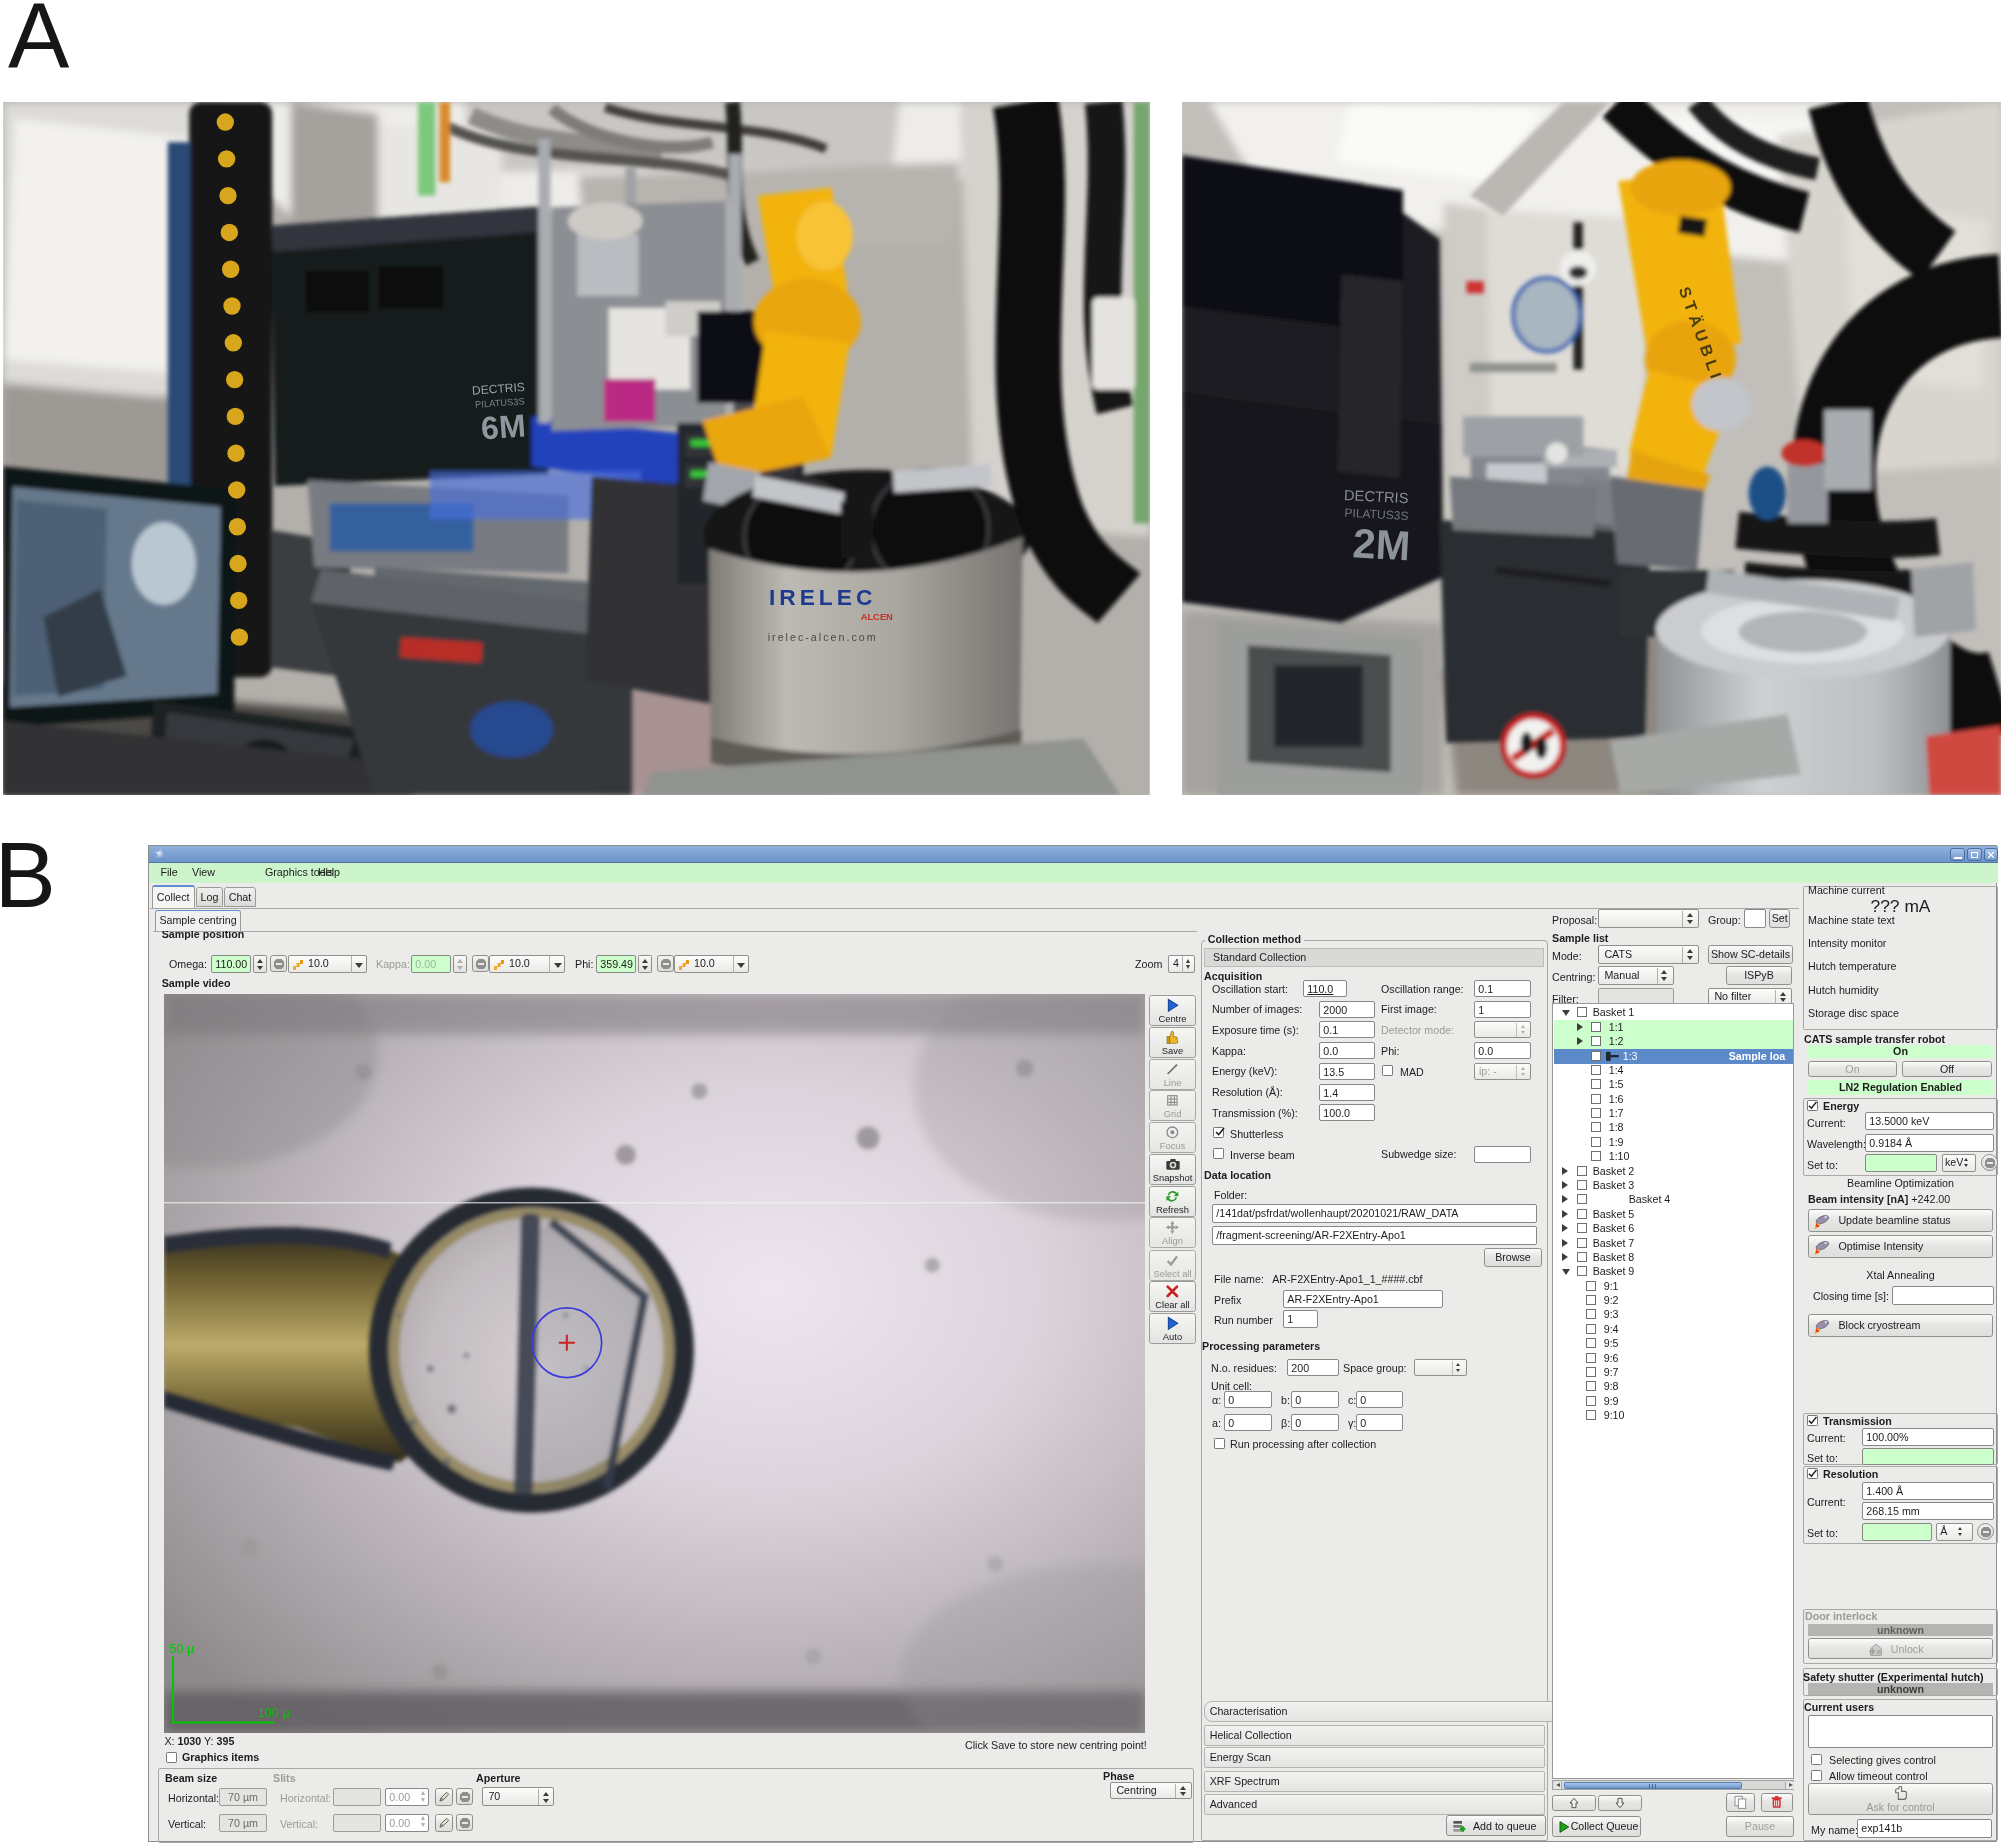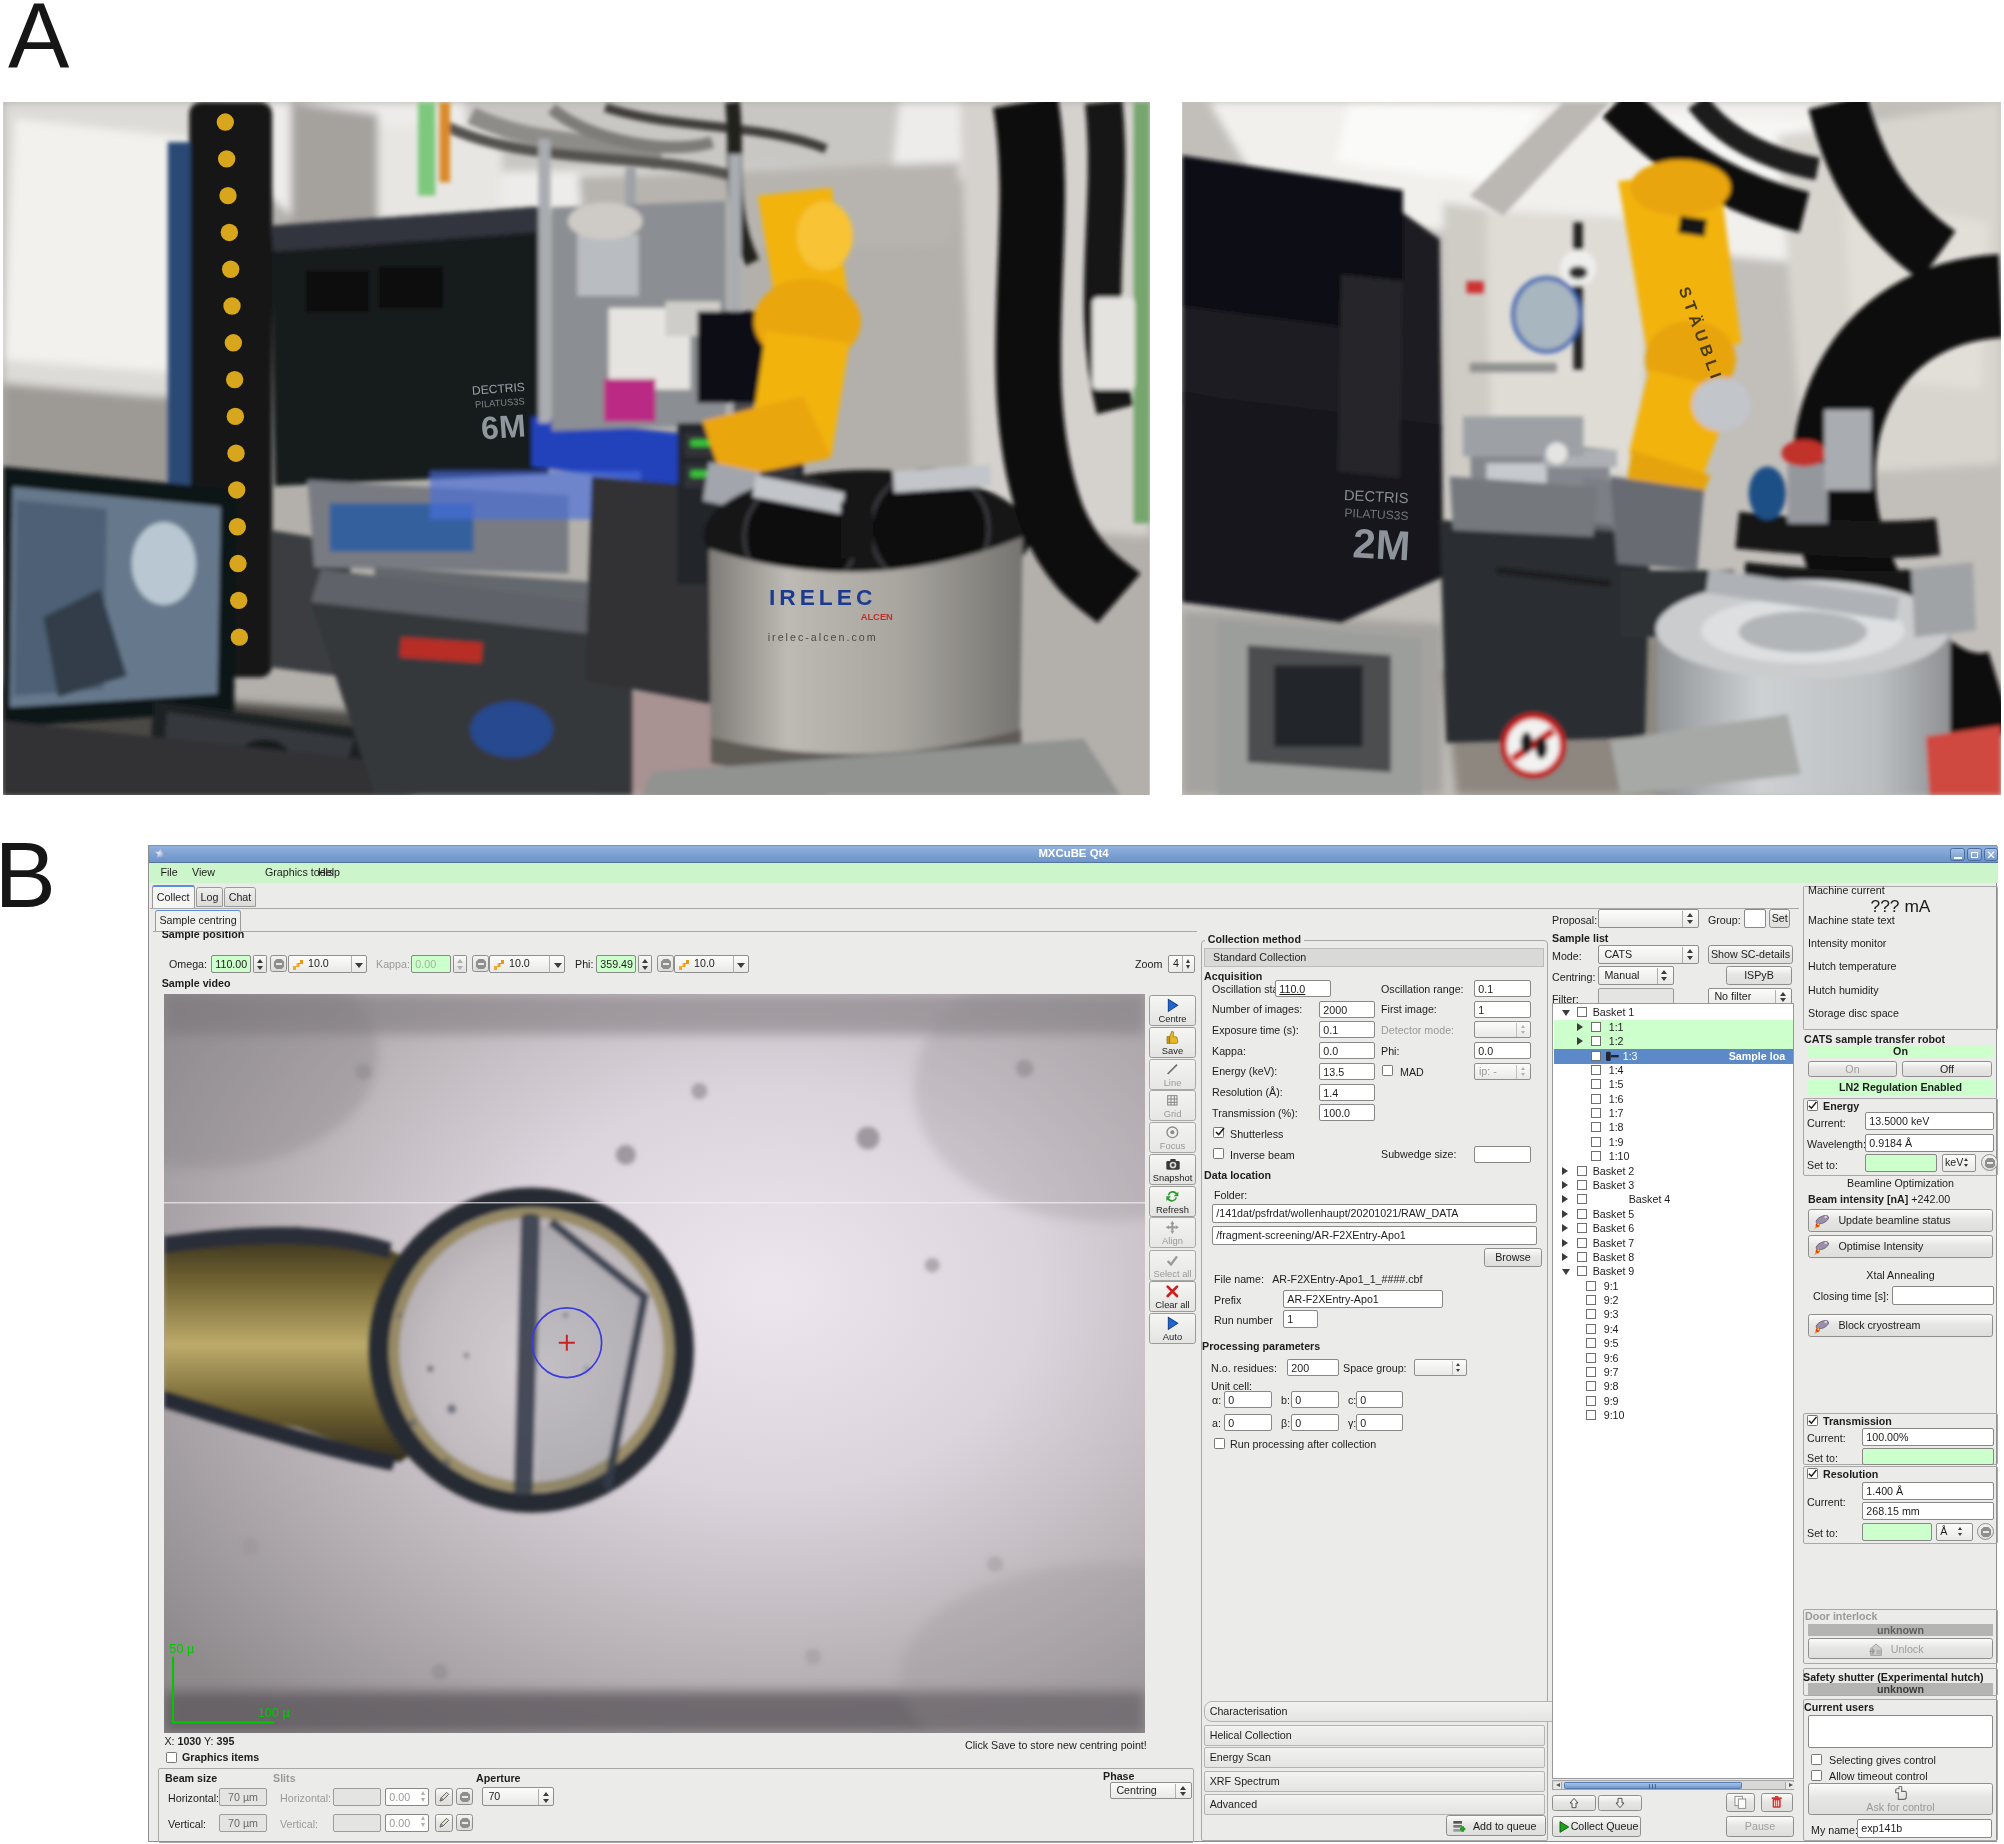--- a/index.html
+++ b/index.html
@@ -274,21 +274,20 @@
  <text x="340" y="685" font-family="Liberation Sans" font-size="62" font-weight="bold" fill="#8c939b" text-anchor="end" transform="rotate(3 340 685)">2M</text>
  <text x="742" y="280" font-family="Liberation Sans" font-size="24" font-weight="bold" fill="#4a3c10" transform="rotate(70 742 280)">S T Ä U B L I</text>
 </g>
 </svg>
 </div>
 
 <div id="gui">
 
  <div class="abs" style="left:0;top:0;width:1849px;height:16.7px;background:linear-gradient(#92b1dd,#7da2d3 50%,#6d95c9);border-bottom:0.7px solid #54749e;"></div>
  <div class="abs" style="left:5.4px;top:2px;width:12px;height:12px;background:radial-gradient(circle at 40% 40%,#e8eefb,#3b5fa0);clip-path:polygon(50% 0,65% 35%,100% 45%,70% 65%,78% 100%,45% 72%,10% 90%,28% 55%,0 30%,38% 32%);"></div>
- <div class="abs" style="left:0;top:1.3px;width:1849px;text-align:center;color:#ffffff;font-weight:bold;font-size:11.4px;">MXCuBE Qt4</div>
  <div class="abs" style="left:1801px;top:2px;width:14.7px;height:13.4px;border:0.7px solid #4a6da0;border-radius:2.7px;background:linear-gradient(#a8c2e8,#7198cc);">
         <div class="abs" style="left:2.7px;top:8px;width:8px;height:2px;background:#fff;"></div>
       </div>
  <div class="abs" style="left:1818px;top:2px;width:14.7px;height:13.4px;border:0.7px solid #4a6da0;border-radius:2.7px;background:linear-gradient(#a8c2e8,#7198cc);">
         <div class="abs" style="left:3.3px;top:2.7px;width:6.7px;height:6.7px;border:1.3px solid #fff;"></div>
       </div>
  <div class="abs" style="left:1835px;top:2px;width:14px;height:13.4px;border:0.7px solid #4a6da0;border-radius:2.7px;background:linear-gradient(#a8c2e8,#7198cc);color:#fff;font-size:11.4px;text-align:center;line-height:12.7px;">✕</div>
 
  <div class="abs" style="left:0;top:17.4px;width:1849px;height:20px;background:#ccf5cb;"></div>
  <div class="abs" style="left:11.4px;top:20px;">File</div>
@@ -614,21 +613,21 @@
         <div class="abs" style="left:64px;top:0.7px;width:0.7px;height:14.7px;background:#b0b0ae;"></div>
         <div class="arr" style="left:69px;top:2.7px;border-left:3.3px solid transparent;border-right:3.3px solid transparent;border-bottom:4px solid #3c3c3a;"></div>
         <div class="arr" style="left:69px;top:9.4px;border-left:3.3px solid transparent;border-right:3.3px solid transparent;border-top:4px solid #3c3c3a;"></div>
       </div>
 
  <div class="panel" style="left:1052px;top:94px;width:347px;height:901px;border-radius:4px 4px 2px 2px;"></div>
  <div class="abs bold" style="left:1056px;top:87px;background:#ebebe9;padding:0 2.7px;">Collection method</div>
  <div class="abs" style="left:1055px;top:102px;width:340px;height:19px;background:#d9d9d7;border:0.7px solid #bcbcba;line-height:17.4px;padding-left:8px;">Standard Collection</div>
  <div class="abs bold" style="left:1055px;top:124px;">Acquisition</div>
  <div class="abs s19" style="left:1063px;top:137px;">Oscillation start:</div>
- <div class="inp" style="left:1126px;top:134px;width:56px;height:17.4px;line-height:16px;text-decoration:underline;">110.0</div>
+ <div class="inp" style="left:1154px;top:134px;width:44px;height:17.4px;line-height:16px;text-decoration:underline;">110.0</div>
  <div class="abs s19" style="left:1232px;top:137px;">Oscillation range:</div>
  <div class="inp" style="left:1325px;top:134px;width:57px;height:17.4px;line-height:16px;">0.1</div>
  <div class="abs s19" style="left:1063px;top:157px;">Number of images:</div>
  <div class="inp" style="left:1170px;top:155px;width:56px;height:17.4px;line-height:16px;">2000</div>
  <div class="abs s19" style="left:1232px;top:157px;">First image:</div>
  <div class="inp" style="left:1325px;top:155px;width:57px;height:17.4px;line-height:16px;">1</div>
  <div class="abs s19" style="left:1063px;top:178px;">Exposure time (s):</div>
  <div class="inp" style="left:1170px;top:175px;width:56px;height:17.4px;line-height:16px;">0.1</div>
  <div class="abs gr s19" style="left:1232px;top:178px;">Detector mode:</div>
  <div class="combo" style="left:1325px;top:175px;width:57px;height:17.4px;">

